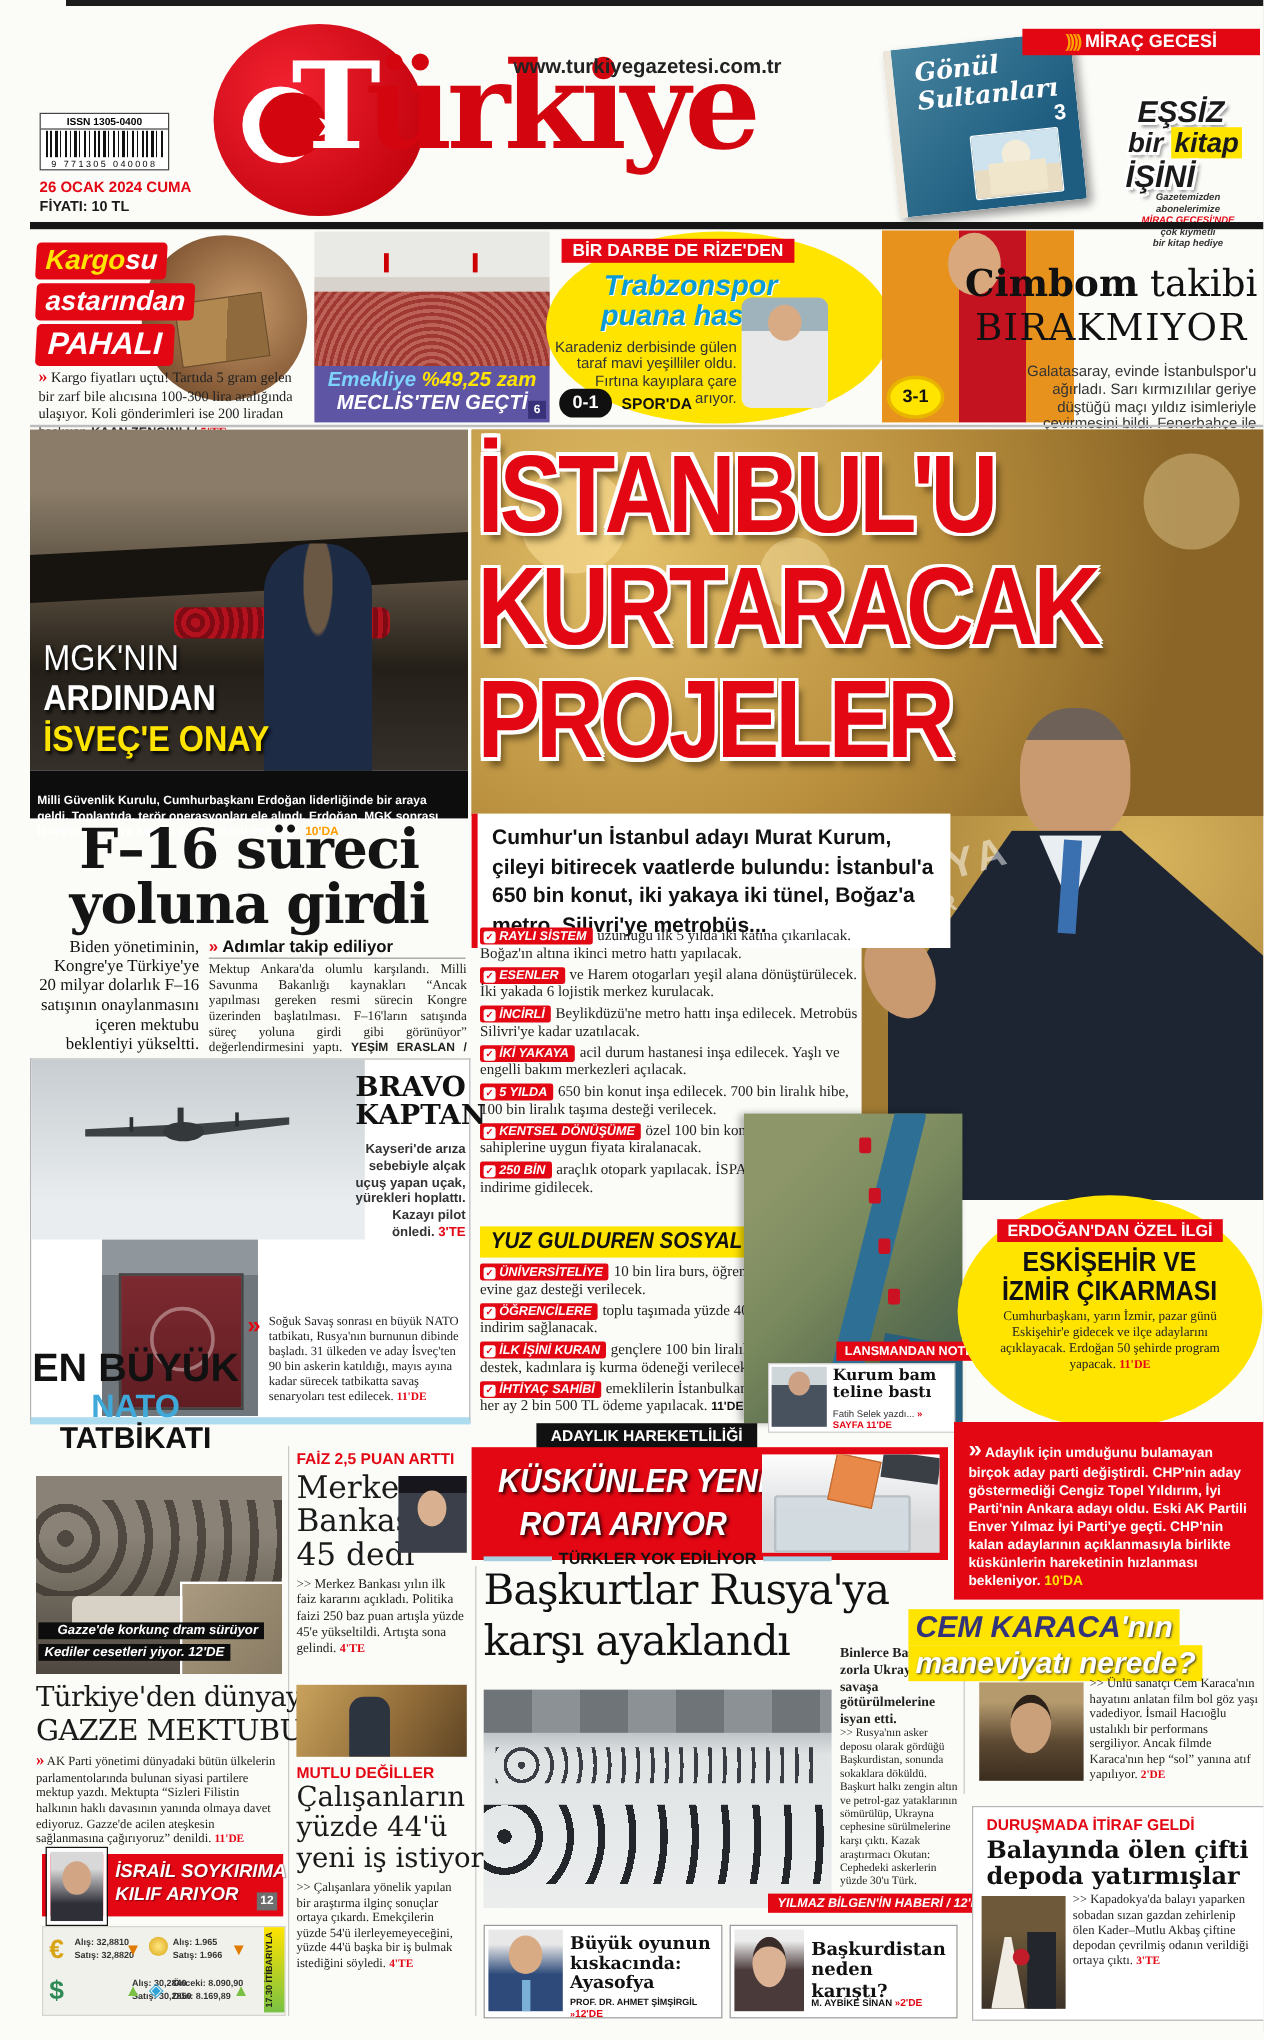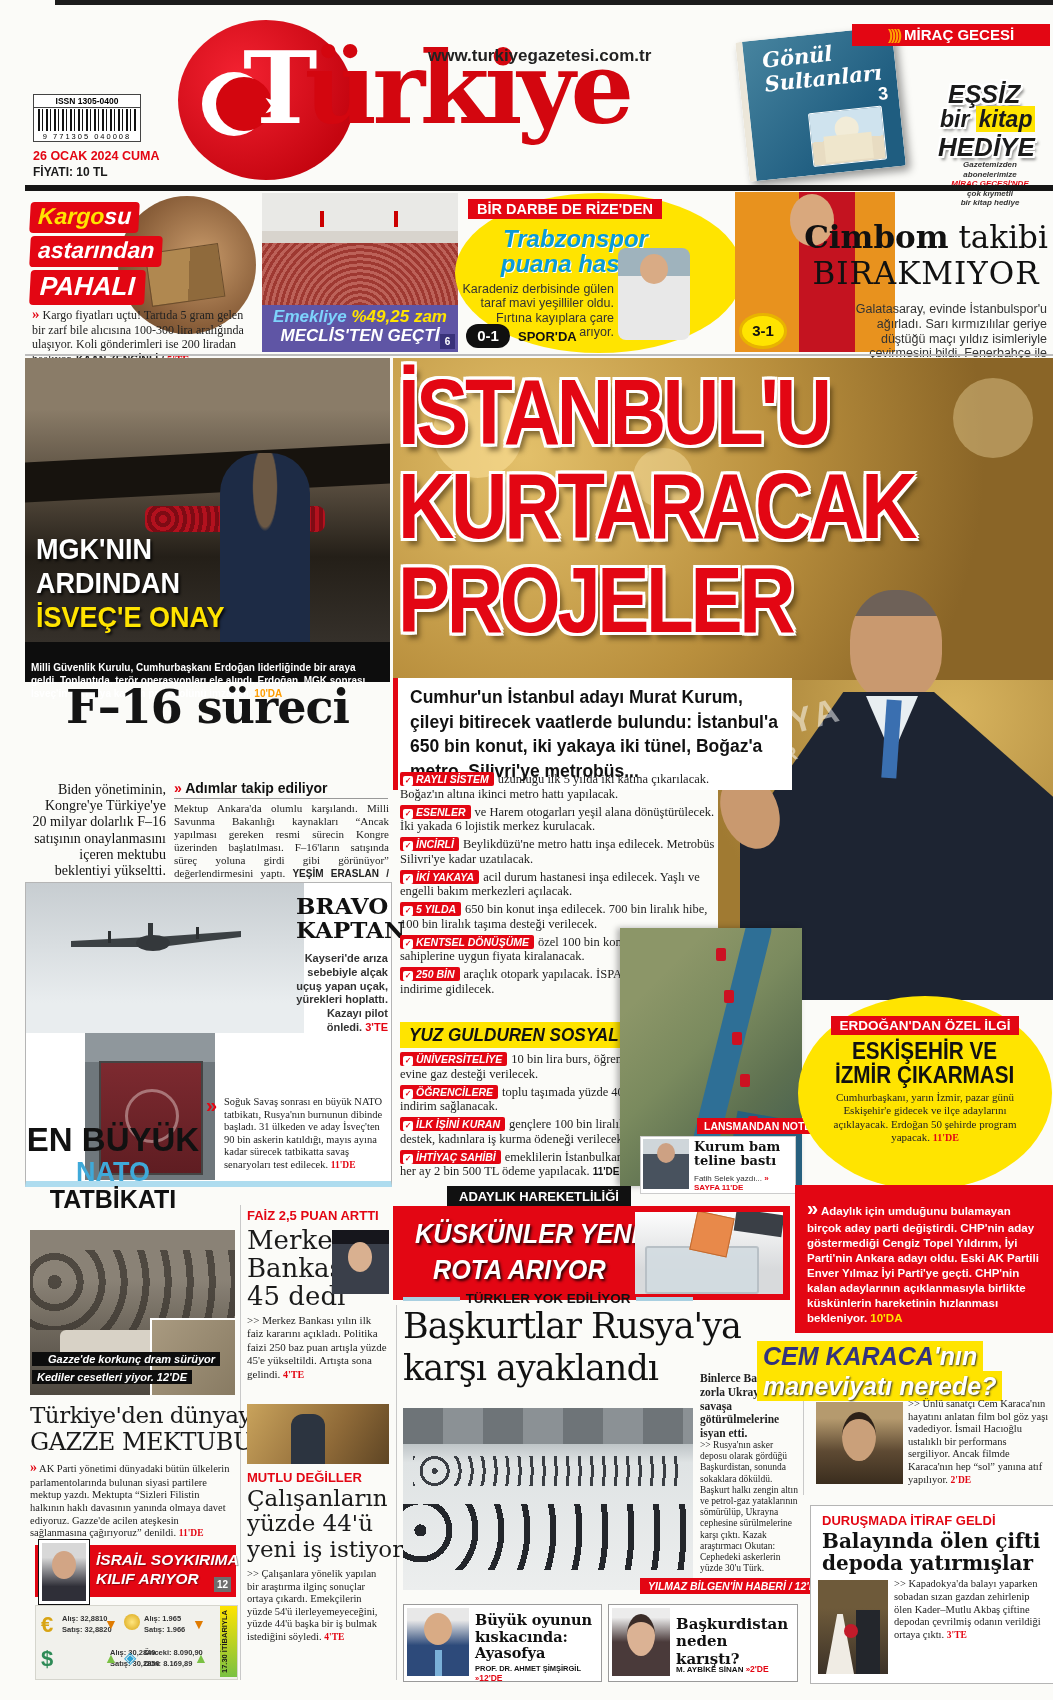--- a/index.html
+++ b/index.html
@@ -58,21 +58,21 @@
     </div>
   </div>
   <div class="abs kickbar" style="left:852px;top:24px;width:198px;height:22px;font-size:15px;text-align:center;line-height:22px;">
     <span style="color:#ffa200;letter-spacing:-2px;">))))</span>
     <span>MİRAÇ GECESİ</span>
   </div>
   <div class="abs outline-w2" style="left:948px;top:80px;font-weight:bold;font-style:italic;font-size:25px;color:#1a1a1a;">EŞSİZ</div>
   <div class="abs" style="left:940px;top:106px;font-weight:bold;font-style:italic;font-size:23px;color:#1a1a1a;">
     <span class="outline-w2">bir </span><span style="background:#ffe400;padding:0 3px;">kitap</span>
   </div>
-  <div class="abs outline-w2" style="left:938px;top:132px;font-weight:bold;font-style:italic;font-size:26px;color:#1a1a1a;">HEDİYE</div>
+  <div class="abs outline-w2" style="left:938px;top:132px;font-weight:bold;font-style:italic;font-size:26px;color:#1a1a1a;">İŞİNİ</div>
   <div class="abs" style="left:930px;top:160px;width:120px;text-align:center;font-size:8px;font-weight:bold;font-style:italic;line-height:1.2;color:#333;">
     <div>Gazetemizden</div>
     <div>abonelerimize</div>
     <div class="red">MİRAÇ GECESİ'NDE</div>
     <div>çok kıymetli</div>
     <div>bir kitap hediye</div>
   </div>
 
   <div class="abs" style="left:25px;top:185px;width:1028px;height:6px;background:#161616;"></div>
 
@@ -129,29 +129,30 @@
   </div>
   <div class="abs" style="left:742px;top:316px;width:42px;height:30px;background:#ffe400;border-radius:50%;color:#111;font-weight:bold;font-size:15px;text-align:center;line-height:30px;box-shadow:0 0 0 3px #e8b400;">3-1</div>
 
   <div class="abs" style="left:25px;top:354px;width:1028px;height:2px;background:#bdbdbd;"></div>
 
   <div class="ph" style="left:25px;top:358px;width:365px;height:284px;background:linear-gradient(#8a7c68 18%,#574c3e 45%,#241f18 70%,#35302a);">
     <div class="abs" style="left:0;top:95px;width:365px;height:40px;background:#17130e;transform:skewY(-3deg);"></div>
     <div class="abs" style="left:120px;top:148px;width:180px;height:26px;background:repeating-radial-gradient(circle at 10% 50%,#b3111e 0 4px,#7e0b14 4px 8px);border-radius:8px;"></div>
     <div class="abs" style="left:195px;top:95px;width:90px;height:190px;background:radial-gradient(ellipse at 50% 18%,#6b5844 18%,#1d2b45 20%);border-radius:40px 40px 0 0;"></div>
   </div>
-  <div class="abs shadow-k" style="left:36px;top:532px;color:#fff;font-weight:bold;font-size:30px;"><span class="cond9">MGK'NIN</span></div>
+  <div class="abs shadow-k" style="left:36px;top:532px;color:#fff;font-weight:normal;font-size:30px;"><span class="cond9">MGK'NIN</span></div>
   <div class="abs shadow-k" style="left:36px;top:566px;color:#fff;font-weight:bold;font-size:30px;"><span class="cond9">ARDINDAN</span></div>
   <div class="abs shadow-k" style="left:36px;top:600px;color:#ffe400;font-weight:bold;font-size:30px;"><span class="cond9">İSVEÇ'E ONAY</span></div>
   <div class="abs" style="left:25px;top:642px;width:365px;height:40px;background:#0d0d0d;color:#fff;font-weight:bold;font-size:10px;line-height:1.3;padding:19px 6px;box-sizing:border-box;">
     <span>Milli Güvenlik Kurulu, Cumhurbaşkanı Erdoğan liderliğinde bir araya geldi. Toplantıda, terör operasyonları ele alındı. Erdoğan, MGK sonrası İsveç'in NATO'ya katılım protokolünü imzaladı.</span>
     <span style="color:#ff9d00;">10'DA</span>
   </div>
 
   <div class="abs dser" style="left:25px;top:684px;width:365px;text-align:center;font-weight:bold;font-size:46px;letter-spacing:-1px;color:#141414;line-height:1;">F–16 süreci</div>
+  <div class="abs dser" style="left:25px;top:730px;width:365px;text-align:center;font-weight:bold;font-size:46px;letter-spacing:-1px;color:#141414;line-height:1;">yoluna girdi</div>
   <div class="abs serif" style="left:28px;top:782px;width:138px;font-size:14px;line-height:1.16;text-align:right;color:#111;">Biden yönetiminin, Kongre'ye Türkiye'ye 20 milyar dolarlık F–16 satışının onaylanmasını içeren mektubu beklentiyi yükseltti.</div>
   <div class="abs" style="left:174px;top:780px;width:214px;font-weight:bold;font-size:14px;color:#111;border-bottom:1px solid #999;padding-bottom:2px;">
     <span class="chevr">»</span> <span>Adımlar takip ediliyor</span>
   </div>
   <div class="abs serif" style="left:174px;top:802px;width:215px;font-size:11px;line-height:1.18;color:#222;text-align:justify;">
     <span>Mektup Ankara'da olumlu karşılandı. Milli Savunma Bakanlığı kaynakları “Ancak yapılması gereken resmi sürecin Kongre üzerinden başlatılması. F–16'ların satışında süreç yoluna girdi gibi görünüyor” değerlendirmesini yaptı.</span>
     <b style="font-family:'Liberation Sans',sans-serif;font-size:10px;">YEŞİM ERASLAN / </b><span class="pgref" style="font-size:10px;">10'DA</span>
   </div>
 
   <div class="abs" style="left:25px;top:882px;width:365px;height:298px;border:1px solid #b5b5b5;border-bottom:6px solid #aedcef;background:#fff;box-sizing:content-box;"></div>

